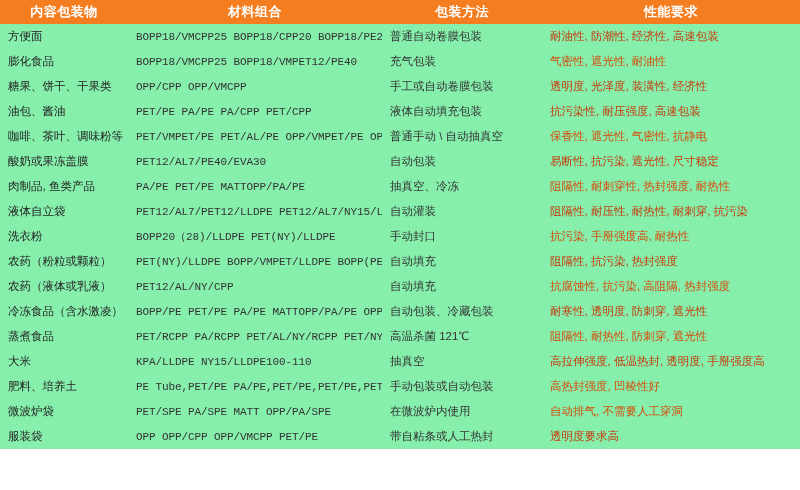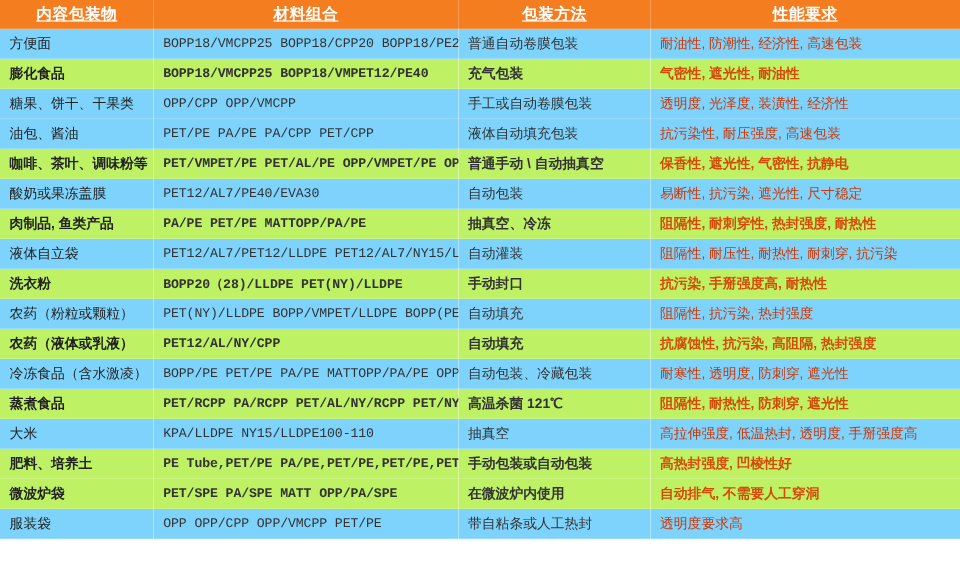--- a/index.html
+++ b/index.html
@@ -26,33 +26,32 @@
   thead th {
     background: #f47d20;
     color: #ffffff;
     font-size: 13px;
     font-weight: bold;
     height: 24px;
     line-height: 24px;
     padding: 0;
     text-align: center;
     letter-spacing: 0.5px;
-    text-decoration: underline;
   }
   tbody td {
     font-size: 11.5px;
     color: #333333;
     height: 25px;
     padding: 0 6px 0 8px;
     vertical-align: middle;
     white-space: nowrap;
     overflow: hidden;
   }
-  tbody tr.odd td { background: #7dd3fc; }
-  tbody tr.even td { background: #bef264; font-weight: bold; }
+  tbody tr.odd td { background: #86efac; }
+  tbody tr.even td { background: #86efac; }
 
   td.col-name {
     color: #222222;
   }
   td.col-mat {
     font-family: "Liberation Mono", monospace;
     font-size: 11px;
     letter-spacing: -0.1px;
   }
   td.col-method {

